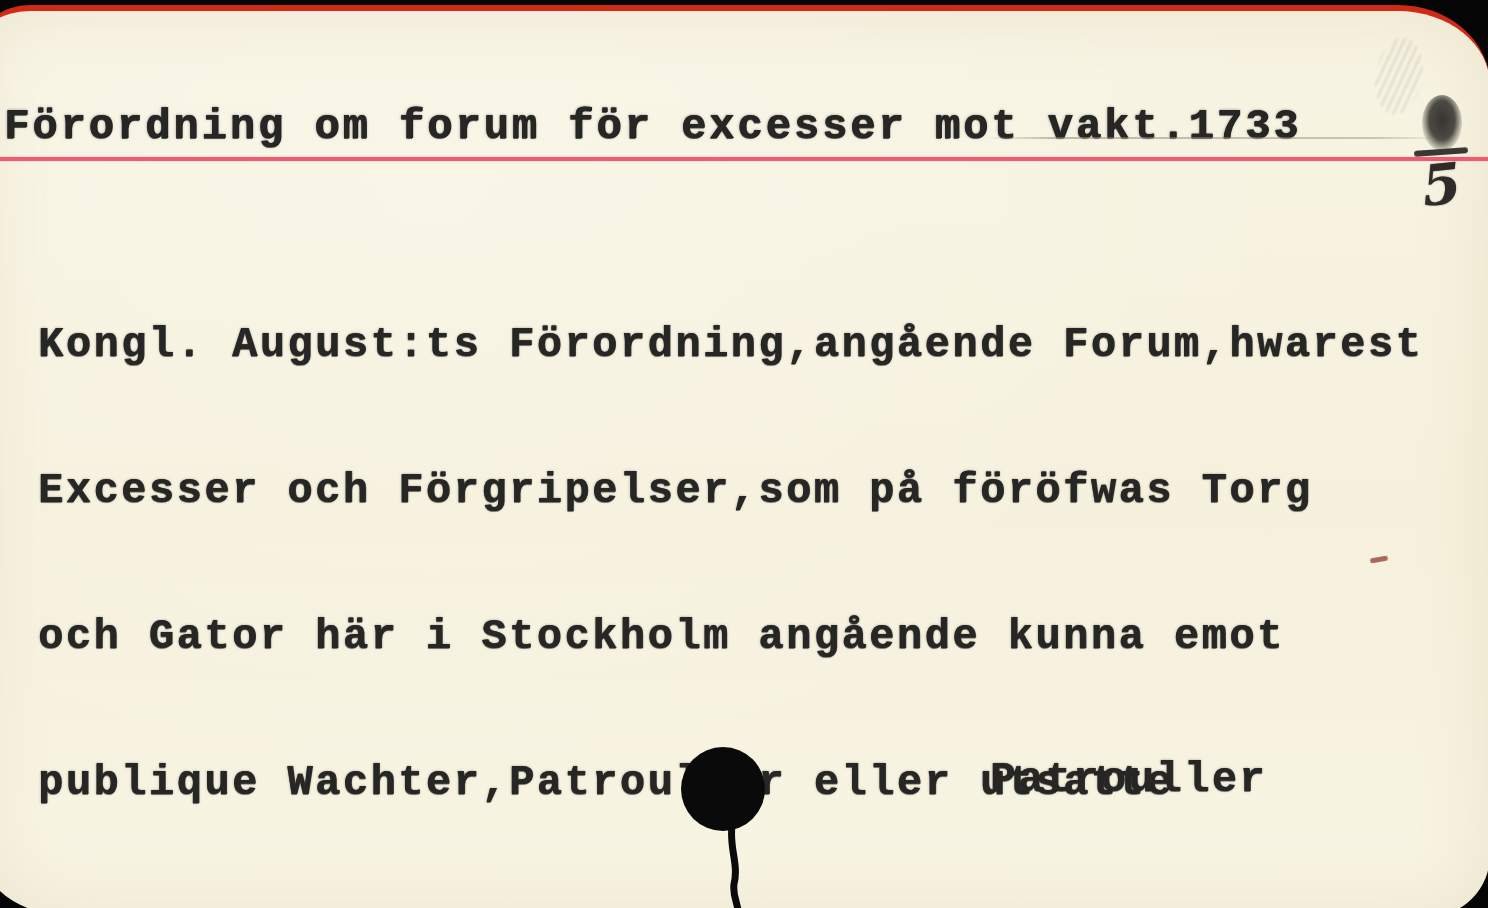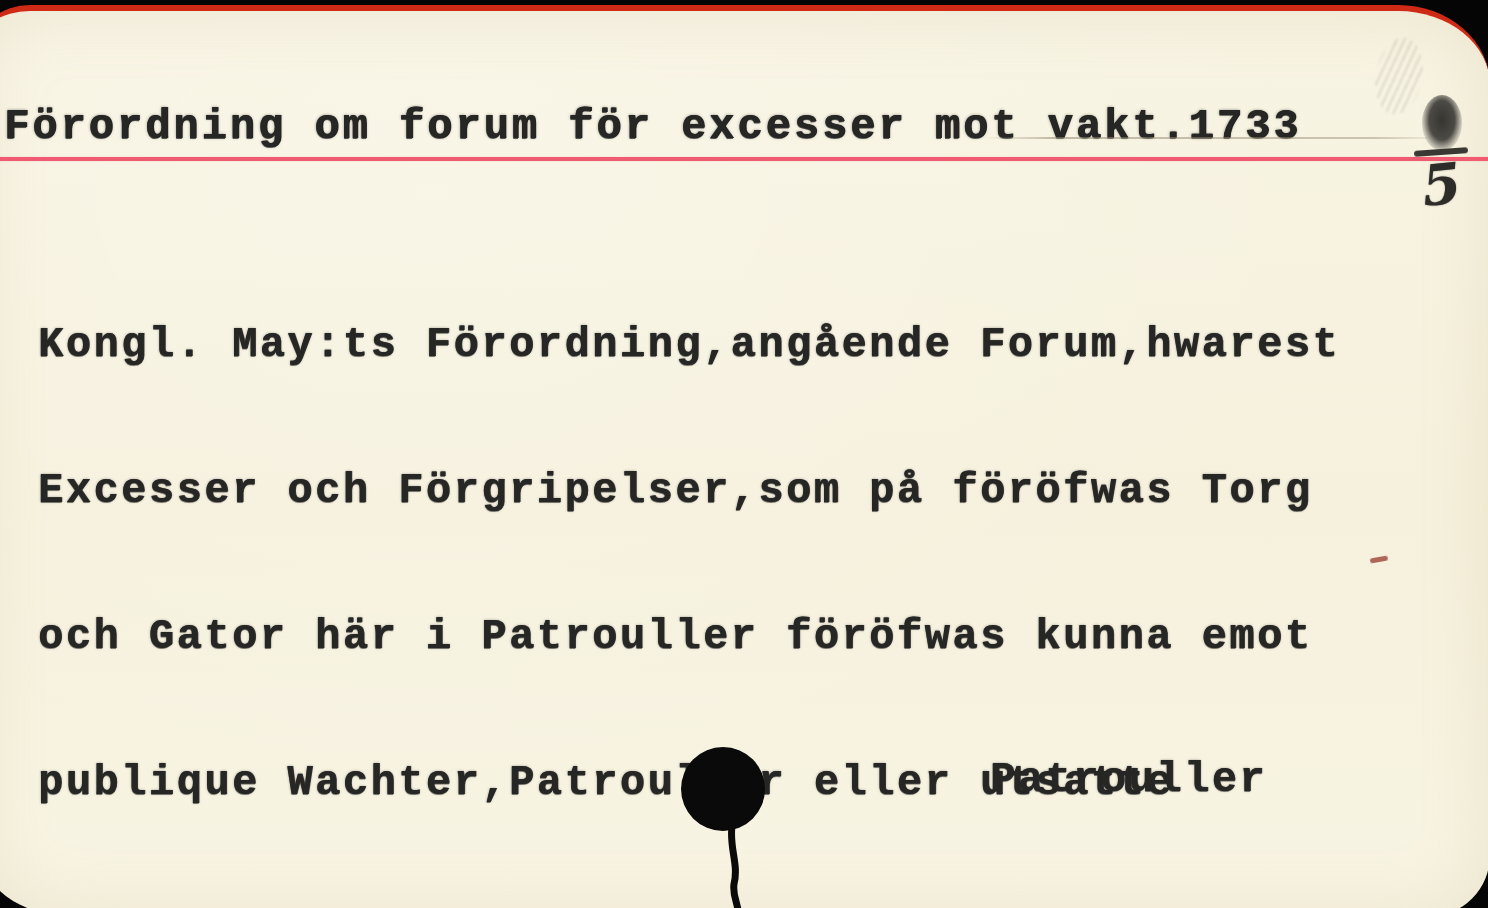--- a/index.html
+++ b/index.html
@@ -94,23 +94,23 @@
 
   <div class="red-rule"></div>
 
   <div class="annotation">
     <div class="ink-smudge"></div>
     <div class="frac-bar"></div>
     <div class="frac-bottom">5</div>
   </div>
 
   <div class="body-block typed">
-    <div class="line">Kongl. May:ts Förordning,angående Forum,hwarest</div>
+    <div class="line">Kongl. August:ts Förordning,angående Forum,hwarest</div>
     <div class="line">Excesser och Förgripelser,som på föröfwas Torg</div>
-    <div class="line">och Gator här i Patrouller föröfwas kunna emot</div>
+    <div class="line">och Gator här i Stockholm angående kunna emot</div>
     <div class="line">publique Wachter,Patrouller eller utsatte</div>
     
     
   </div>
 
   <div class="imprint-block typed">
     <div class="line">Patrouller</div>
     
   </div>
 

